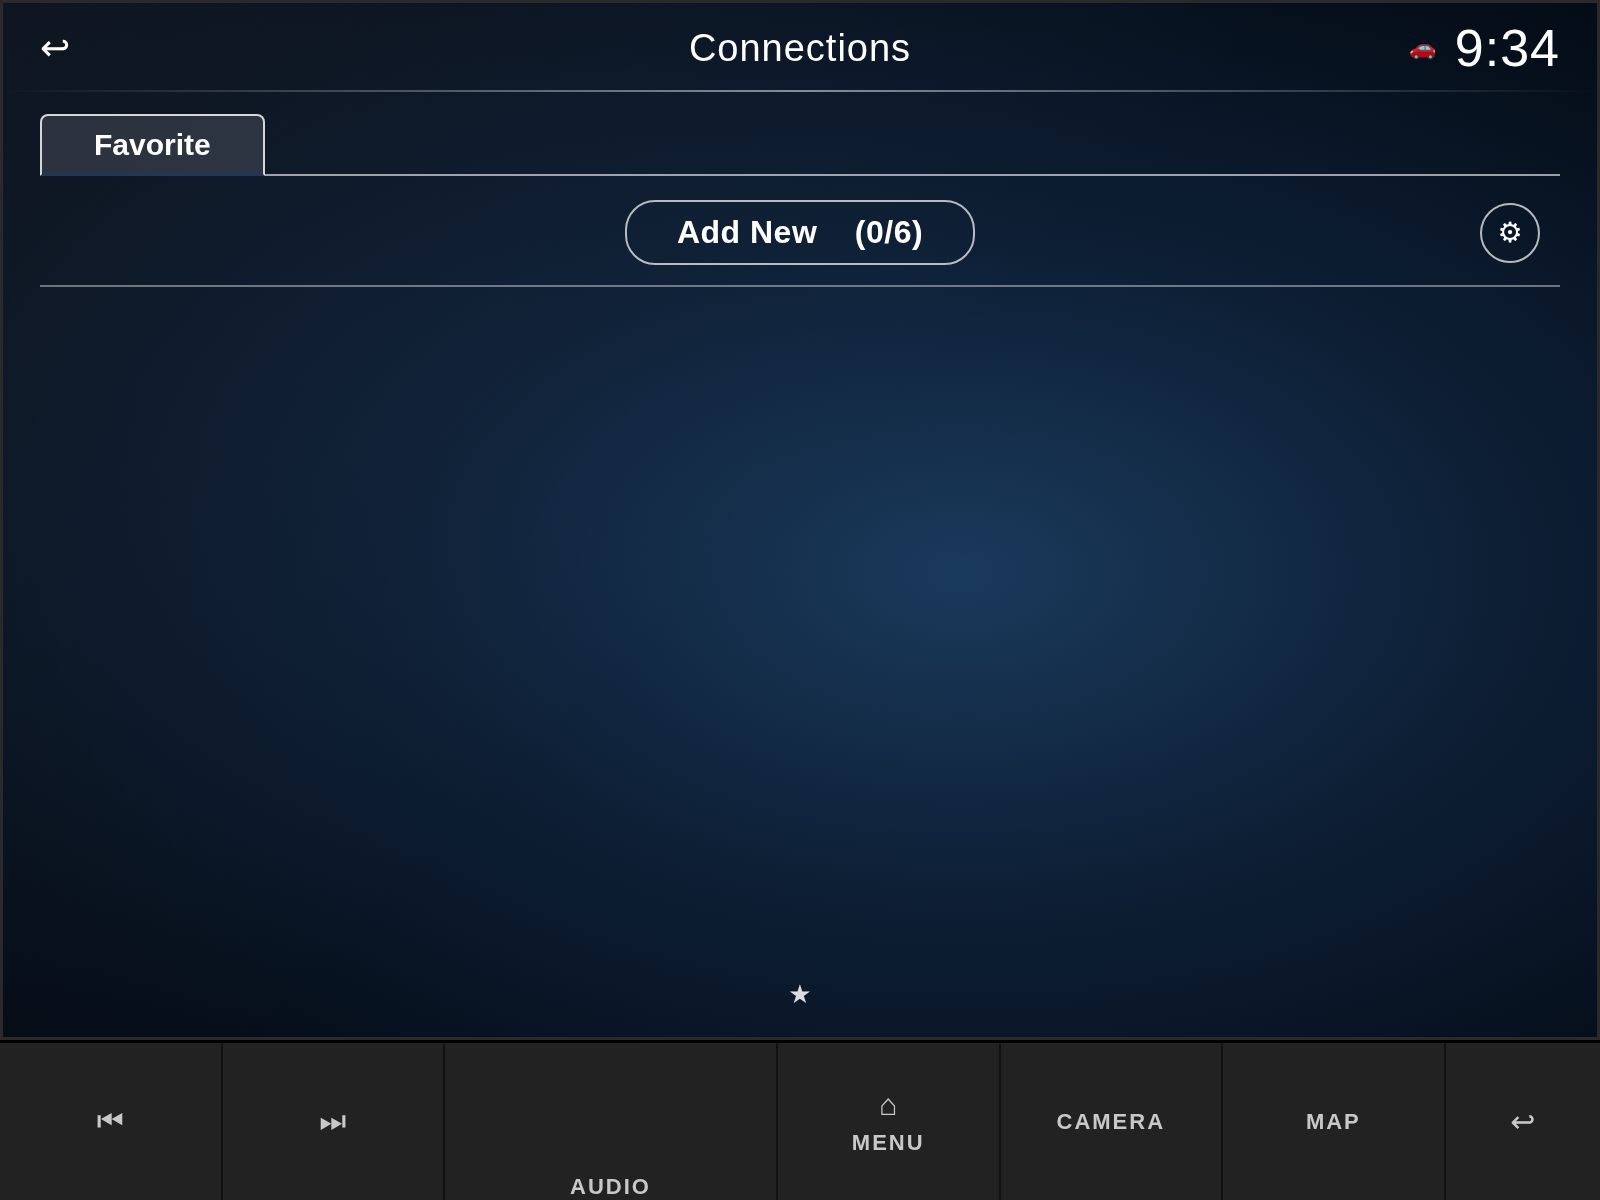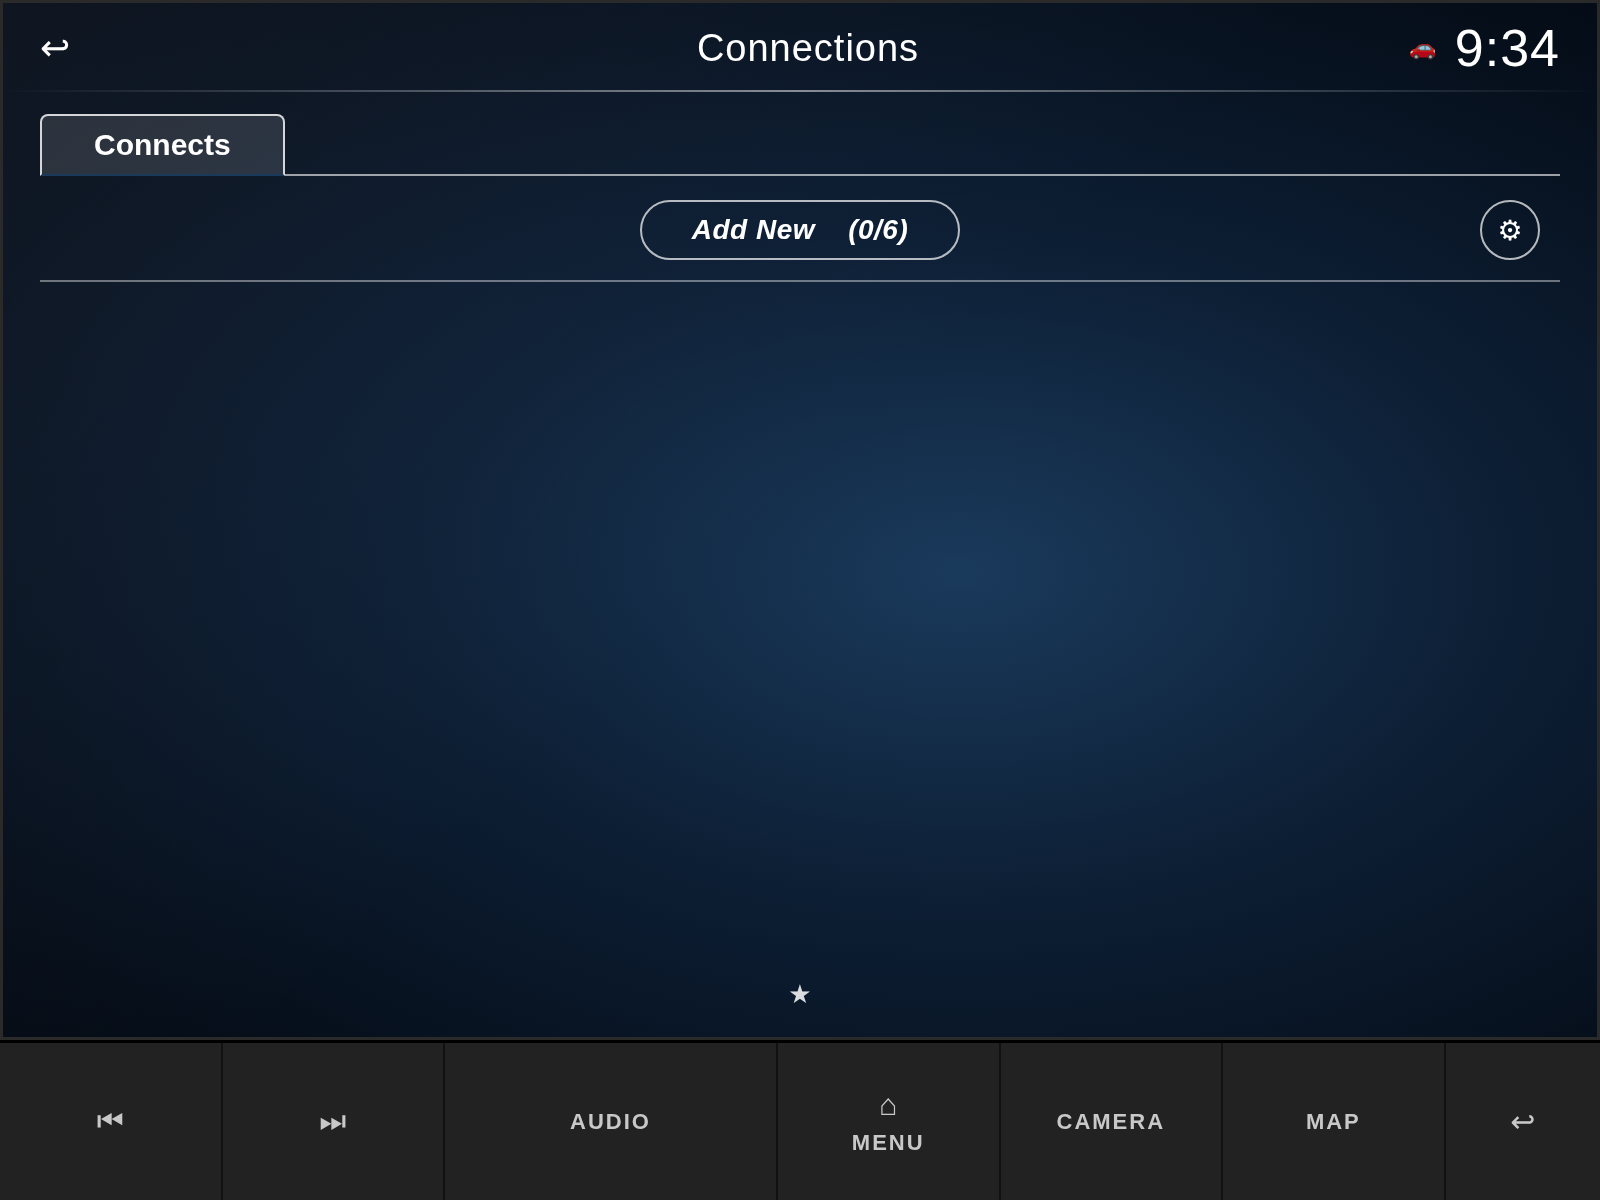--- a/index.html
+++ b/index.html
@@ -72,21 +72,20 @@
     }
 
     .title {
       font-size: 38px;
       font-weight: 400;
       color: #ffffff;
       letter-spacing: 1px;
       position: absolute;
       left: 50%;
       transform: translateX(-50%);
-      margin-left: 8px;
     }
 
     .header-right {
       display: flex;
       align-items: center;
       gap: 18px;
     }
 
     .car-icon {
       font-size: 22px;
@@ -152,27 +151,26 @@
       justify-content: space-between;
       padding: 24px 60px 0 60px;
       position: relative;
       z-index: 1;
     }
 
     .add-new-btn {
       border: 2px solid rgba(255,255,255,0.7);
       border-radius: 30px;
       padding: 12px 50px;
-      font-size: 28px;
+      font-size: 32px;
       font-weight: 700;
       color: #ffffff;
       background: transparent;
       cursor: pointer;
       letter-spacing: 0.5px;
-      font-style: italic;
     }
 
     .settings-icon-btn {
       width: 60px;
       height: 60px;
       border: 2px solid rgba(255,255,255,0.7);
       border-radius: 50%;
       display: flex;
       align-items: center;
       justify-content: center;
@@ -249,20 +247,21 @@
       text-transform: uppercase;
     }
 
     .hw-btn-icon {
       font-size: 30px;
       color: #c8c8c8;
     }
 
     .audio-btn {
       flex: 1.5;
+      justify-content: flex-end;
     }
 
     .back-btn-bottom {
       flex: 0.7;
     }
 
     
     .screen-bezel {
       position: absolute;
       inset: 0;
@@ -288,21 +287,21 @@
         <span class="car-icon">🚗</span>
         <span class="clock">9:34</span>
       </div>
     </div>
 
     <div class="header-divider"></div>
 
     <div class="tabs-section">
       <div class="tabs-container">
         <div class="tab active">
-          <span>Connects</span>
+          <span>Favorite</span>
         </div>
       </div>
     </div>
 
     <div class="controls-row">
       <div style="flex:1"></div>
       <div style="display:flex; align-items:center; gap:16px; flex:2; justify-content:center;">
         <button class="add-new-btn">
           <span>Add New</span>
           &nbsp;&nbsp;

